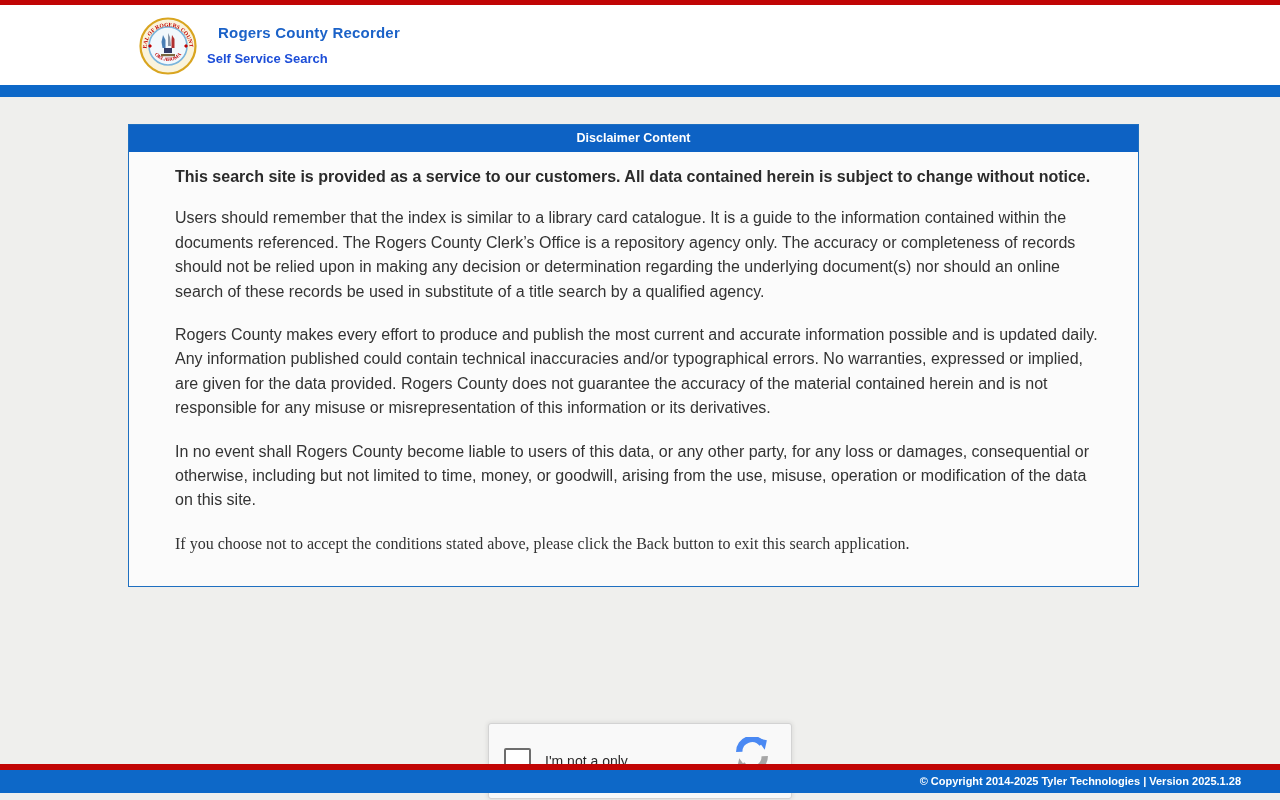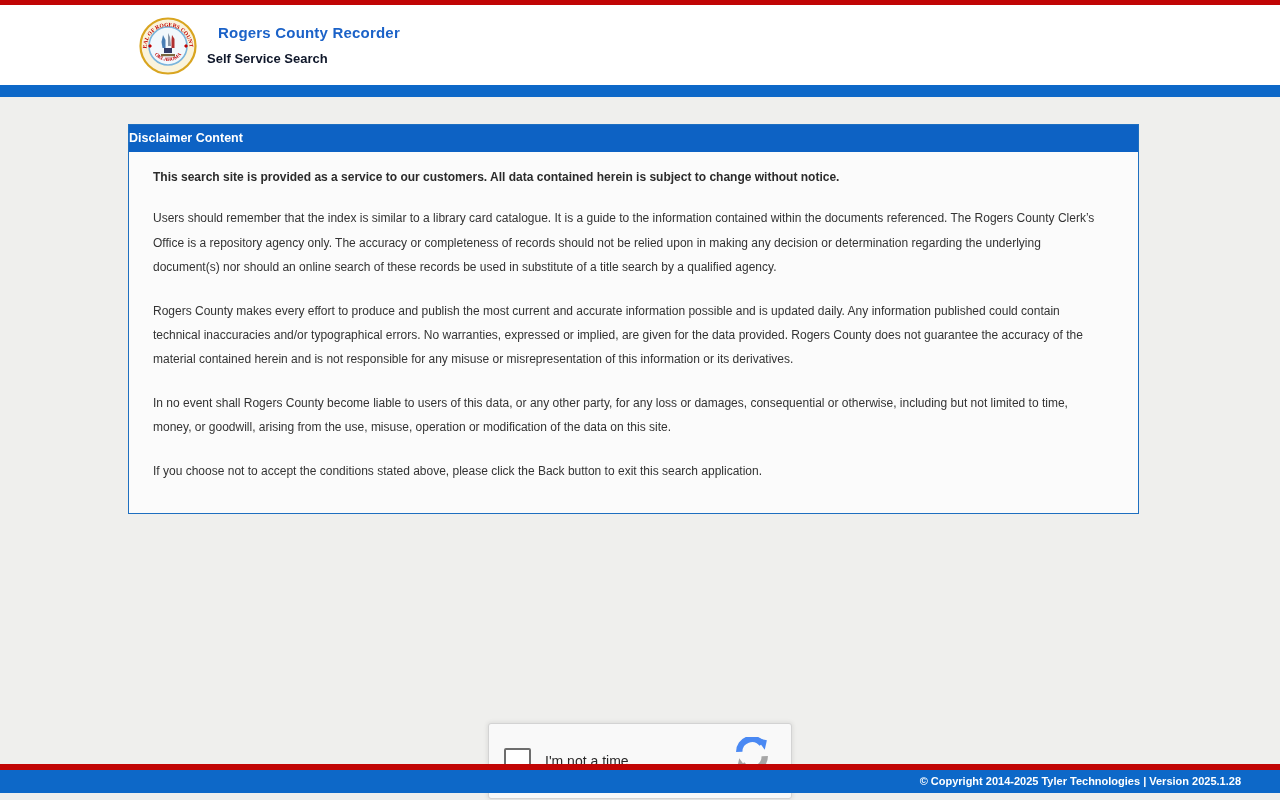--- a/index.html
+++ b/index.html
@@ -12,41 +12,41 @@
 
   
   .top-red-bar { height: 5px; background: #c10505; width: 100%; }
   .app-header {
     height: 80px; background: #ffffff;
     display: flex; align-items: center;
   }
   .seal-wrap { margin-left: 139px; width: 58px; height: 58px; margin-top: 2px; }
   .title-block { margin-left: 10px; display: flex; flex-direction: column; justify-content: center; }
   .app-title { color: #1b62c8; font-size: 15px; font-weight: bold; letter-spacing: 0.2px; margin-left: 11px; }
-  .app-subtitle { color: #0f172a; font-size: 13px; font-weight: bold; margin-top: 10px; }
+  .app-subtitle { color: #1d4ed8; font-size: 13px; font-weight: bold; margin-top: 10px; }
   .header-blue-bar { height: 12px; background: #0d68c8; width: 100%; }
 
   
   .main-area { position: relative; width: 100%; height: 703px; background: #efefed; }
 
   .disclaimer-panel {
     position: absolute; left: 128px; top: 27px; width: 1011px;
     border: 1px solid #1e6fc0; background: #fbfbfb;
   }
   .disclaimer-header {
-    background: #0d62c4; color: #ffffff; 
+    background: #0d62c4; color: #ffffff; text-align: center;
     font-size: 12.5px; font-weight: bold; height: 27px; line-height: 27px;
   }
   .disclaimer-body {
-    padding: 13px 33px 10px 24px; color: #333333;
-    font-size: 12px; line-height: 24.4px;
+    padding: 13px 33px 10px 46px; color: #333333;
+    font-size: 16px; line-height: 24.4px;
   }
   .disclaimer-body p { margin: 0 0 19px 0; }
   .disclaimer-body p.lead { font-weight: bold; color: #2b2b2b; margin-bottom: 17px; }
-  .disclaimer-body p:last-child { margin-bottom: 20px; }
+  .disclaimer-body p:last-child { margin-bottom: 20px; font-family: Liberation Serif, serif; }
 
   
   .recaptcha {
     position: absolute; left: 488px; top: 626px; width: 304px; height: 76px;
     background: #f9f9f9; border: 1px solid #d3d3d3; border-radius: 3px;
     box-shadow: 0 0 4px 1px rgba(0,0,0,0.08);
     display: flex; align-items: center; z-index: 1;
   }
   .recaptcha-checkbox {
     width: 27px; height: 27px; background: #ffffff;
@@ -110,21 +110,21 @@
       <p class="lead">This search site is provided as a service to our customers.  All data contained herein is subject to change without notice.</p>
       <p>Users should remember that the index is similar to a library card catalogue. It is a guide to the information contained within the documents referenced.  The Rogers County Clerk’s Office is a repository agency only. The accuracy or completeness of records should not be relied upon in making any decision or determination regarding the underlying document(s) nor should an online search of these records be used in substitute of a title search by a qualified agency.</p>
       <p>Rogers County makes every effort to produce and publish the most current and accurate information possible and is updated daily.  Any information published could contain technical inaccuracies and/or typographical errors.  No warranties, expressed or implied, are given for the data provided.  Rogers County does not guarantee the accuracy of the material contained herein and is not responsible for any misuse or misrepresentation of this information or its derivatives.</p>
       <p>In no event shall Rogers County become liable to users of this data, or any other party, for any loss or damages, consequential or otherwise, including but not limited to time, money, or goodwill, arising from the use, misuse, operation or modification of the data on this site.</p>
       <p>If you choose not to accept the conditions stated above, please click the Back  button to exit this search application.</p>
     </div>
   </section>
 
   <div class="recaptcha">
     <div class="recaptcha-checkbox"></div>
-    <span class="recaptcha-label">I'm not a time</span>
+    <span class="recaptcha-label">I'm not a only</span>
     <svg class="recaptcha-logo" viewBox="0 0 32 32">
       <path d="M4 14 A 12 12 0 0 1 25.5 6.5" fill="none" stroke="#4a89f3" stroke-width="6"></path>
       <polygon points="20,1 30,3 28,12" fill="#4a89f3"></polygon>
       <path d="M28 18 A 12 12 0 0 1 6.5 25.5" fill="none" stroke="#a6a6a6" stroke-width="6"></path>
       <polygon points="12,31 2,29 4,20" fill="#a6a6a6"></polygon>
     </svg>
   </div>
 
 </main>
 

